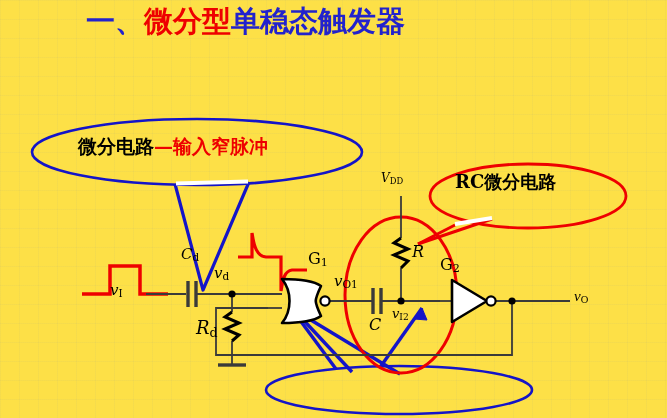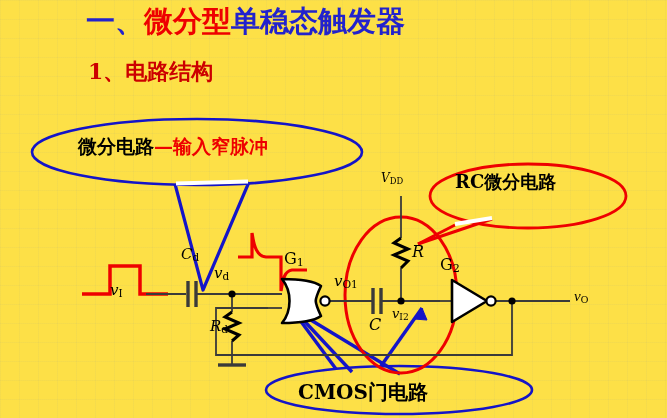--- a/index.html
+++ b/index.html
@@ -119,21 +119,20 @@
 <body>
 
 <div id="slide">
 
   <div id="grid-watermark"></div>
 
   <div class="title-line">
     <span class="t-blue">一、</span><span class="t-red">微分型</span><span class="t-blue">单稳态触发器</span>
   </div>
 
-  <div class="subtitle-line">1、电路结构</div>
 
   <svg class="svg-layer" viewBox="0 0 667 418">
 
     <g>
       <ellipse cx="197" cy="152" rx="165" ry="33" fill="none" stroke="#1414c8" stroke-width="2.6"></ellipse>
 
       <path d="M 175 184 L 203 290 L 249 182" fill="none" stroke="#1414c8" stroke-width="3.2" stroke-linejoin="round"></path>
 
       <path d="M 176 183.5 L 248 181.5" stroke="#ffffff" stroke-width="4"></path>
     </g>
@@ -242,25 +241,25 @@
   </div>
 
   <div class="lbl" style="left:181px; top:245px; font-size:15px;text-align:right;">
     <span>C</span><span class="sub">d</span>
   </div>
 
   <div class="lbl" style="left:214px; top:264px; font-size:15px;">
     <span>v</span><span class="sub">d</span>
   </div>
 
-  <div class="lbl" style="left:210px; top:317px; font-size:15px;">
+  <div class="lbl" style="left:196px; top:317px; font-size:18px;">
     <span>R</span><span class="sub">d</span>
   </div>
 
-  <div class="lbl-up" style="left:284px; top:249px; font-size:16px;">
+  <div class="lbl-up" style="left:308px; top:249px; font-size:16px;">
     <span>G</span><span class="sub">1</span>
   </div>
 
   <div class="lbl" style="left:334px; top:272px; font-size:15px;text-align:center;">
     <span>v</span><span class="sub">O1</span>
   </div>
 
   <div class="lbl" style="left:369px; top:315px; font-size:16px;">
     <span>C</span><span class="sub"></span>
   </div>
@@ -284,15 +283,14 @@
   <div class="lbl" style="left:574px; top:288px; font-size:15px;font-family:Liberation Serif, serif;">
     <span>v</span><span class="sub">O</span>
   </div>
 
   <div class="callout-text" id="callout-diff-text">
     <span>微分电路</span><span class="em">—输入窄脉冲</span>
   </div>
 
   <div class="callout-text" id="callout-rc-text">RC微分电路</div>
 
-  <div class="callout-text" id="callout-cmos-text">CMOS门电路</div>
 
 </div>
 
 </body></html>

